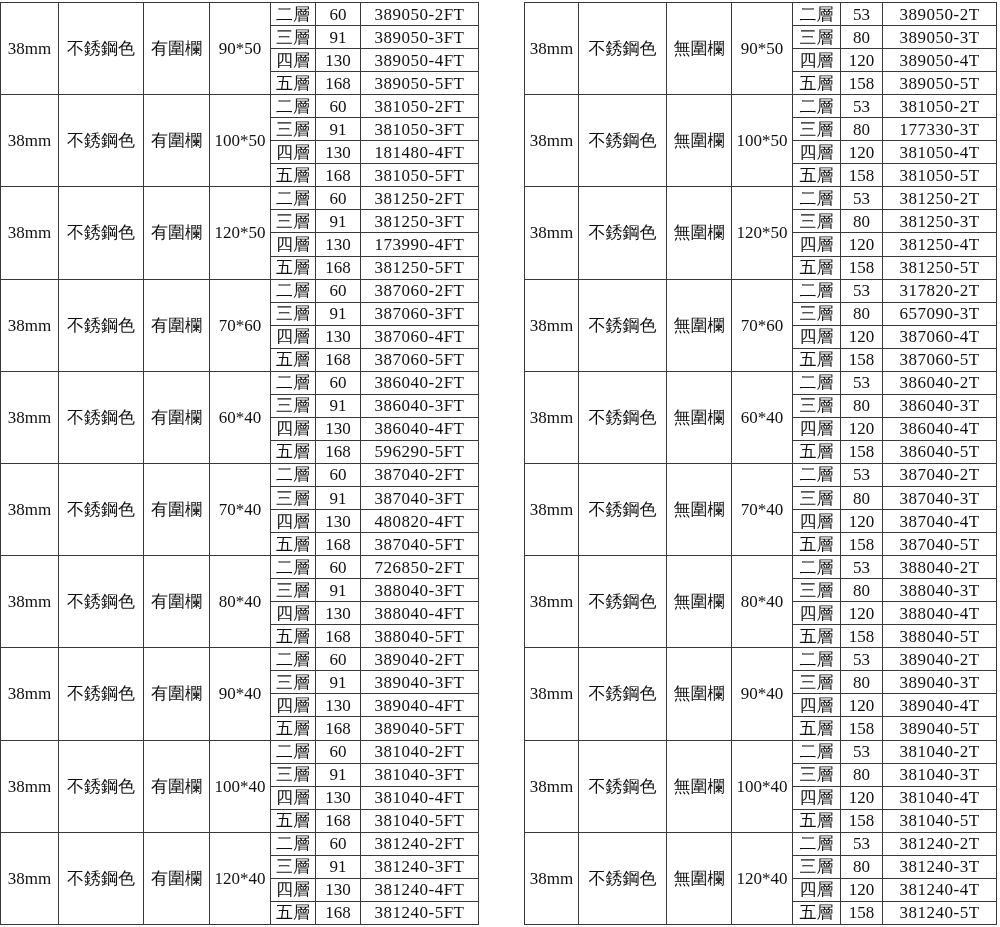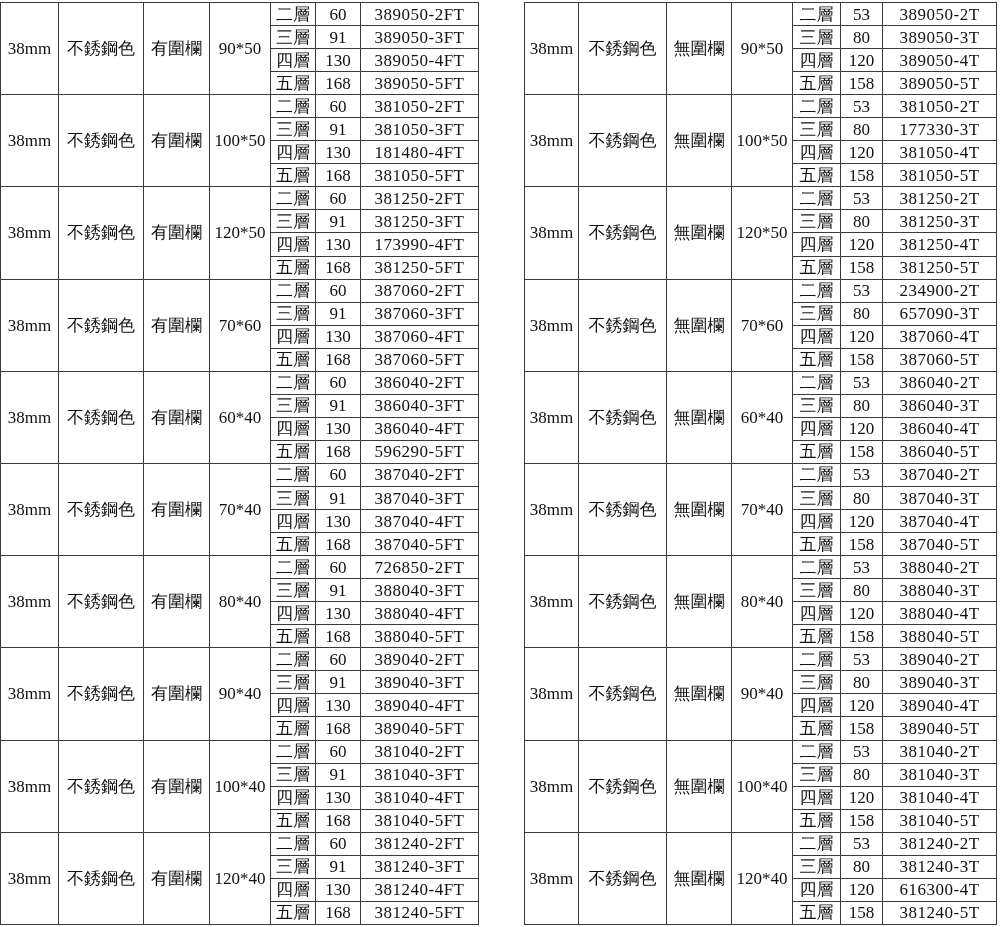--- a/index.html
+++ b/index.html
@@ -199,21 +199,21 @@
         <td class="code-cell">387040-2FT</td>
       </tr>
       <tr>
         <td>三層</td>
         <td>91</td>
         <td class="code-cell">387040-3FT</td>
       </tr>
       <tr>
         <td>四層</td>
         <td>130</td>
-        <td class="code-cell">387040-4FT</td>
+        <td class="code-cell">480820-4FT</td>
       </tr>
       <tr>
         <td>五層</td>
         <td>168</td>
         <td class="code-cell">387040-5FT</td>
       </tr>
       <tr>
         <td rowspan="4">38mm</td>
         <td rowspan="4">不銹鋼色</td>
         <td rowspan="4">有圍欄</td>
@@ -395,21 +395,21 @@
         <td>158</td>
         <td class="code-cell">381250-5T</td>
       </tr>
       <tr>
         <td rowspan="4">38mm</td>
         <td rowspan="4">不銹鋼色</td>
         <td rowspan="4">無圍欄</td>
         <td rowspan="4">70*60</td>
         <td>二層</td>
         <td>53</td>
-        <td class="code-cell">234900-2T</td>
+        <td class="code-cell">317820-2T</td>
       </tr>
       <tr>
         <td>三層</td>
         <td>80</td>
         <td class="code-cell">657090-3T</td>
       </tr>
       <tr>
         <td>四層</td>
         <td>120</td>
         <td class="code-cell">387060-4T</td>
@@ -549,21 +549,21 @@
         <td class="code-cell">381240-2T</td>
       </tr>
       <tr>
         <td>三層</td>
         <td>80</td>
         <td class="code-cell">381240-3T</td>
       </tr>
       <tr>
         <td>四層</td>
         <td>120</td>
-        <td class="code-cell">616300-4T</td>
+        <td class="code-cell">381240-4T</td>
       </tr>
       <tr>
         <td>五層</td>
         <td>158</td>
         <td class="code-cell">381240-5T</td>
       </tr>
     </tbody>
 </table>
 
 </body></html>

